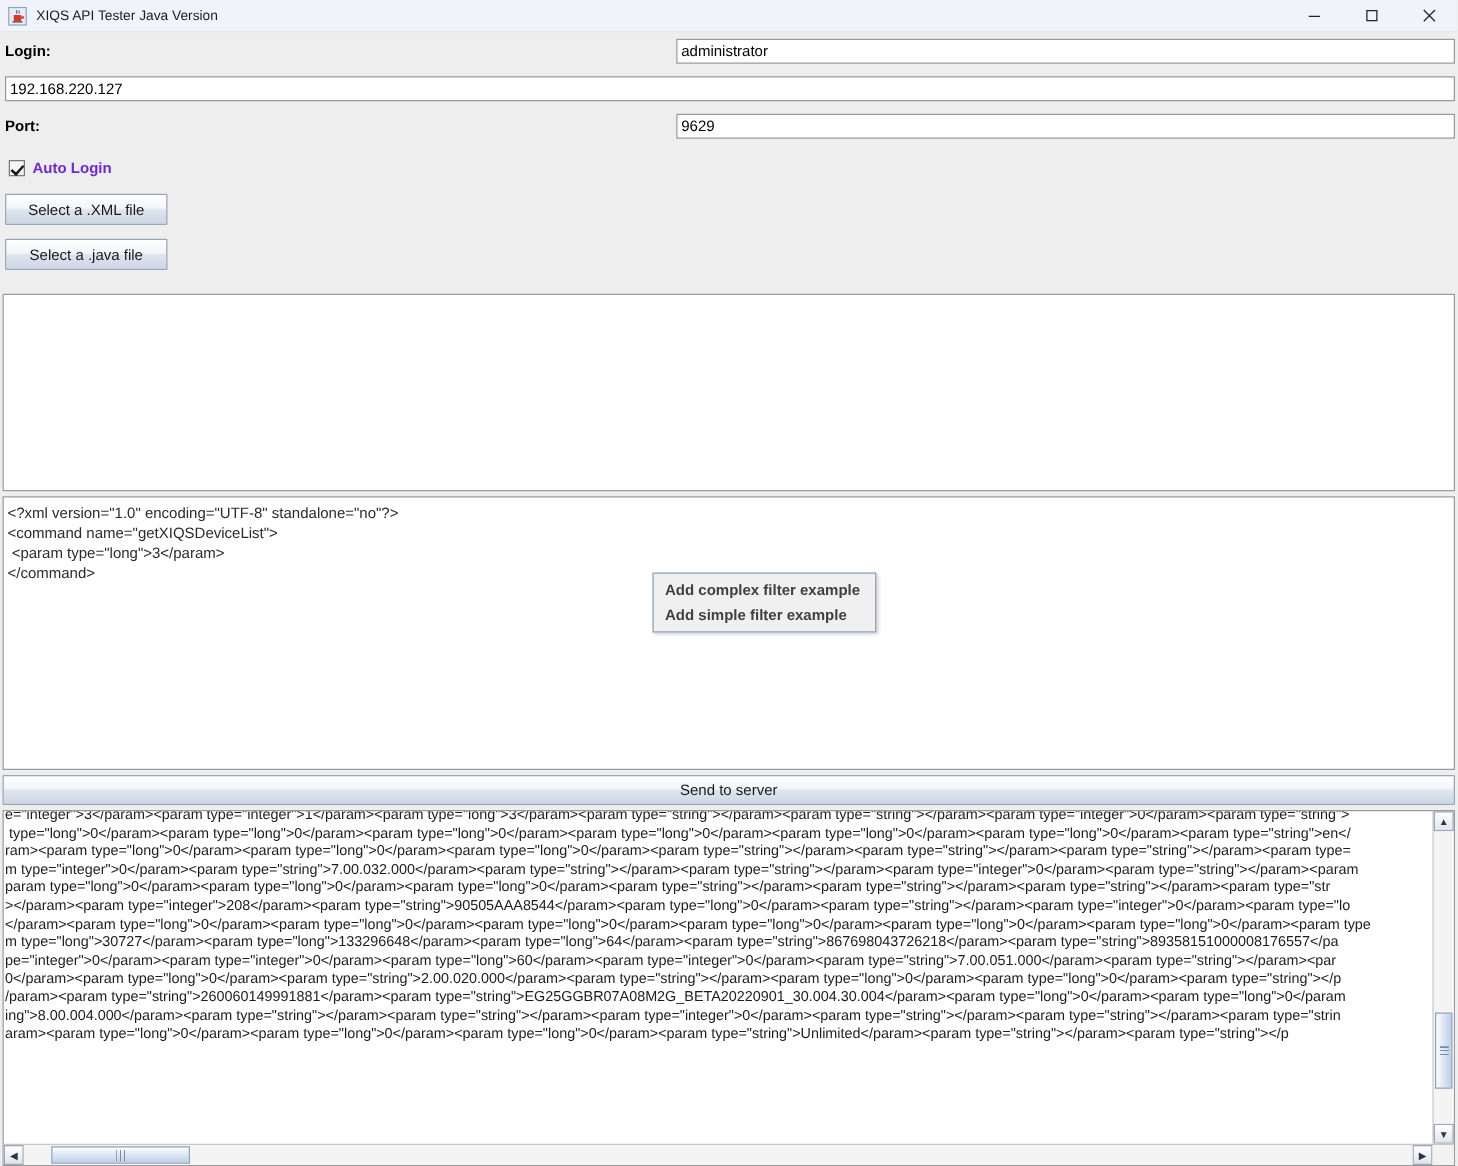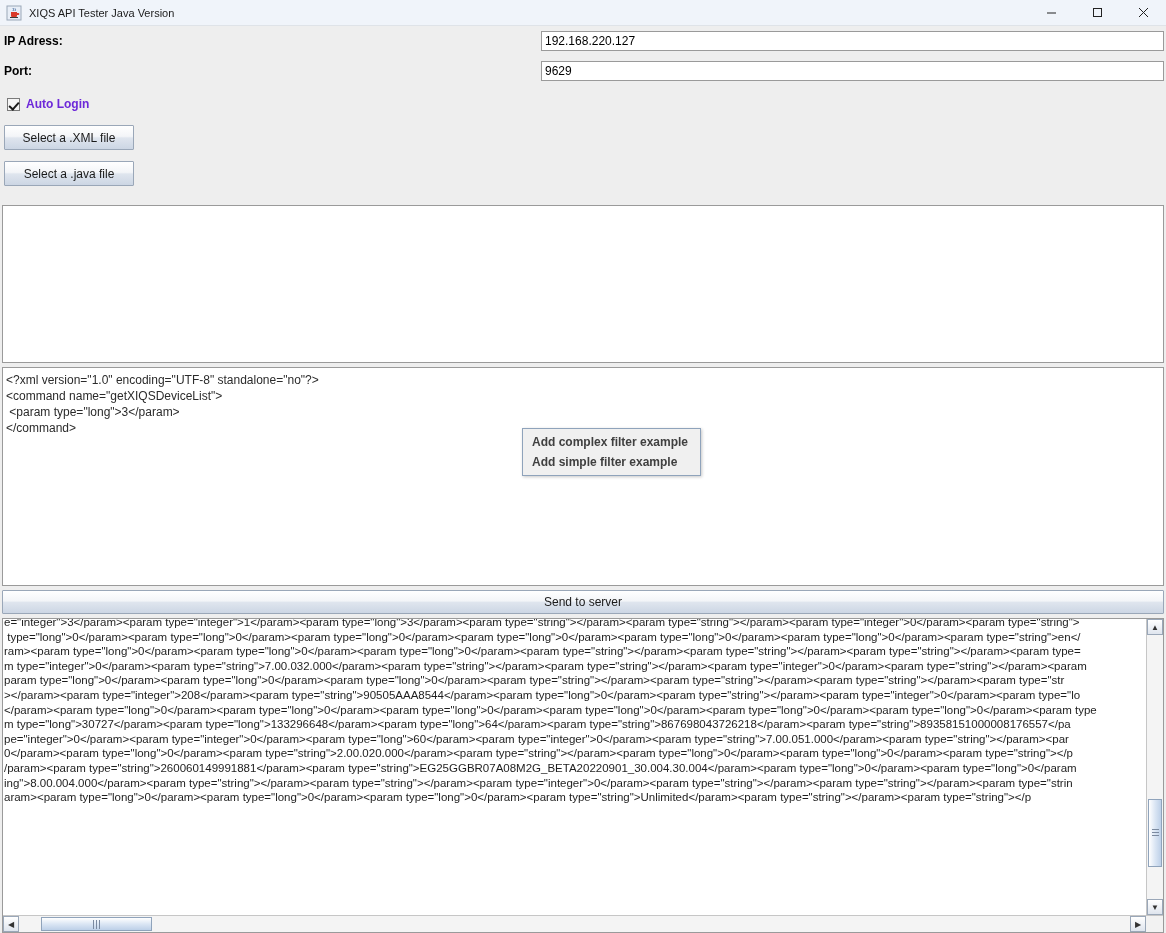--- a/index.html
+++ b/index.html
@@ -247,21 +247,24 @@
         <svg width="11" height="11" viewBox="0 0 11 11">
             <line x1="1" y1="1" x2="10" y2="10" stroke="currentColor" stroke-width="1"></line>
             <line x1="10" y1="1" x2="1" y2="10" stroke="currentColor" stroke-width="1"></line>
           </svg>
       </div>
     </div>
   </div>
 
   <div class="form-area">
     <div class="form-row">
-      <span class="form-label">IP Adress:</span>
+      <span class="form-label">Login:</span>
+      <span class="form-input">administrator</span>
+    </div>
+    <div class="form-row">
       <span class="form-input">192.168.220.127</span>
     </div>
     <div class="form-row">
       <span class="form-label">Port:</span>
       <span class="form-input">9629</span>
     </div>
 
     <div class="check-row">
       <span class="checkbox"></span>
       <span class="check-label">Auto Login</span>

